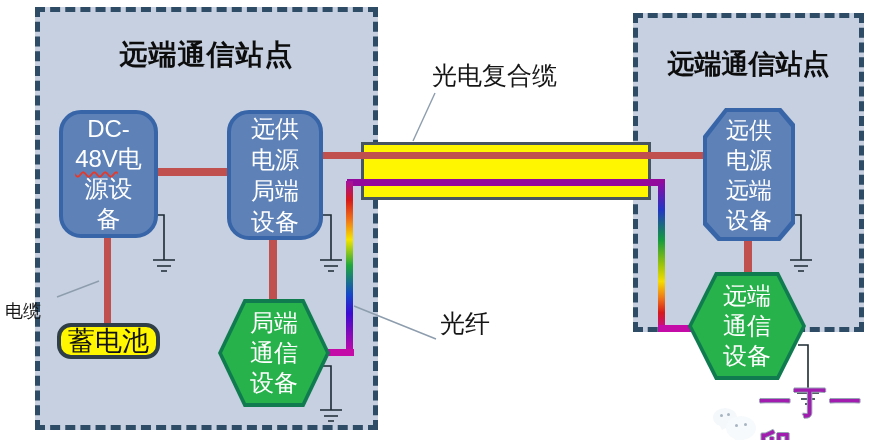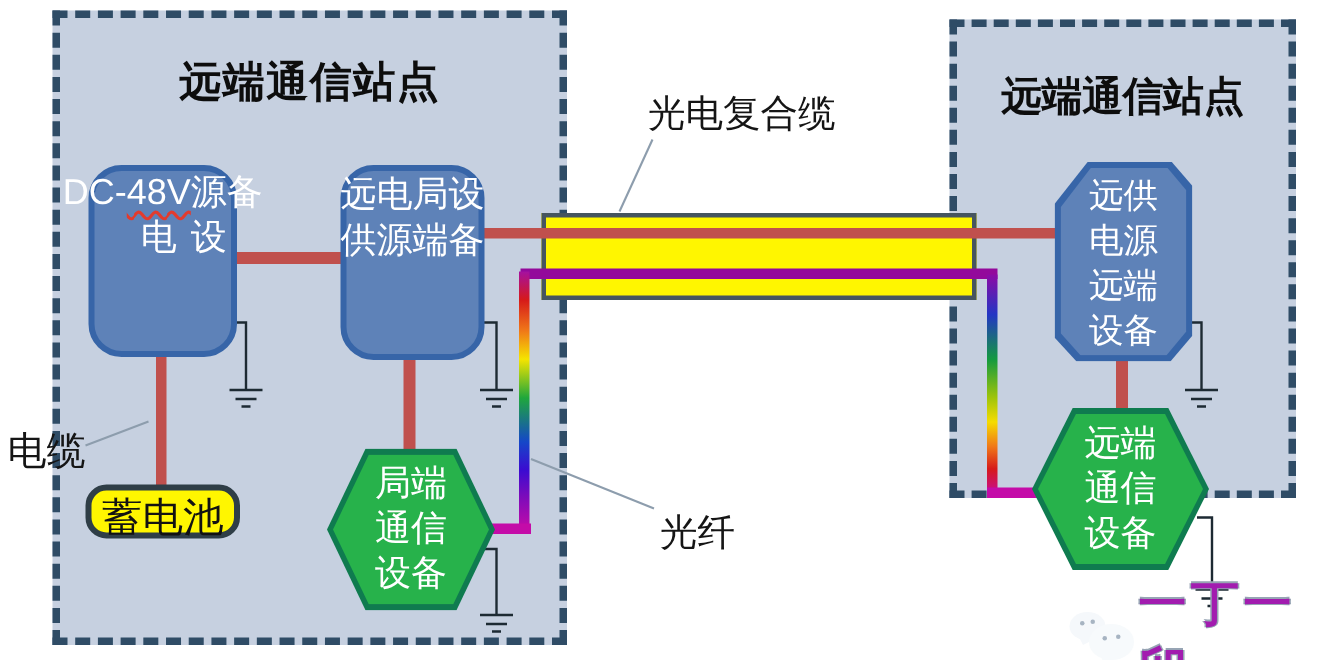--- a/index.html
+++ b/index.html
@@ -30,21 +30,21 @@
   .fline{position:absolute; z-index:3;}
   #purple-h{left:347px; top:179px; width:318px; height:7px; background:#93099B;}
   #fiber-left-v{left:346px; top:181px; width:7px; height:172px;
     background:linear-gradient(to bottom,#A511A0 0%,#D61A1A 11%,#F07818 23%,#F5E400 34%,#1FA73C 49%,#1547C8 66%,#3B0BD1 77%,#7A0BBB 87%,#C40BA8 100%);}
   #fiber-left-h{left:328px; top:349px; width:26px; height:7px; background:#C40BA8;}
   #fiber-right-v{left:658px; top:183px; width:7px; height:149px;
     background:linear-gradient(to bottom,#8D0AA5 0%,#2336C4 18%,#149A3F 38%,#9EC40A 55%,#F5DC00 66%,#F07818 77%,#D61A1A 87%,#C40BA8 100%);}
   #fiber-right-h{left:658px; top:325px; width:35px; height:7px; background:#C40BA8;}
 
   
-  .node{position:absolute; box-sizing:border-box; display:flex; 
+  .node{position:absolute; box-sizing:border-box; display:flex; flex-direction:column; 
         justify-content:center; color:#ffffff; text-align:center; z-index:4;}
   .blue{background:#5E82B8; border:4px solid #3765A8; border-radius:22px;}
   #dc-box{left:59px; top:110px; width:99px; height:128px; font-size:24px; line-height:30px;}
   #local-box{left:227px; top:110px; width:96px; height:130px; font-size:24px; line-height:31px;}
   .squig{text-decoration:underline wavy #E23B2E 2px; text-underline-offset:4px;margin-top:32px;}
 
   
   #remote-box{position:absolute; left:703px; top:108px; width:92px; height:133px; z-index:4;
     background:#3765A8; clip-path:polygon(24% 0,85% 0,100% 12%,100% 87%,84% 100%,16% 100%,0 88%,0 21%);}
   #remote-box .inner{position:absolute; inset:4px; background:#5E82B8;
@@ -67,23 +67,23 @@
   #hex-remote{left:688px; top:272px; width:118px; height:108px;}
 
   
   .ground{position:absolute; z-index:3;}
 
   
   #leaders{position:absolute; left:0; top:0; width:882px; height:440px; z-index:5; pointer-events:none;}
 
   
   .flabel{position:absolute; color:#151515; z-index:5; font-size:25px;}
-  #lbl-cable{left:5px; top:283px; font-size:26px;}
+  #lbl-cable{left:5px; top:299px; font-size:18px;}
   #lbl-composite{left:432px; top:59px;}
-  #lbl-fiber{left:440px; top:338px;}
+  #lbl-fiber{left:440px; top:307px;}
 
   
   #watermark{position:absolute; left:711px; top:381px; z-index:6; display:flex; align-items:center; gap:4px;}
   #wm-text{font-size:32px; letter-spacing:3px; color:#a21caf; font-weight:bold;
     text-shadow:1px 0 0 #97A4B4,-1px 0 0 #97A4B4,0 1px 0 #97A4B4,0 -1px 0 #97A4B4;}
   .wc{position:relative; width:50px; height:38px;}
   .wc .b1{position:absolute; left:2px; top:2px; width:24px; height:19px; background:#F5F8FB; border-radius:50%;}
   .wc .b2{position:absolute; left:15px; top:10px; width:30px; height:24px; background:#F7FAFC; border-radius:50%;}
   .wc .tail1{position:absolute; left:6px; top:19px; width:0; height:0; border:5px solid transparent;
     border-top-color:#F5F8FB; transform:rotate(18deg);}

